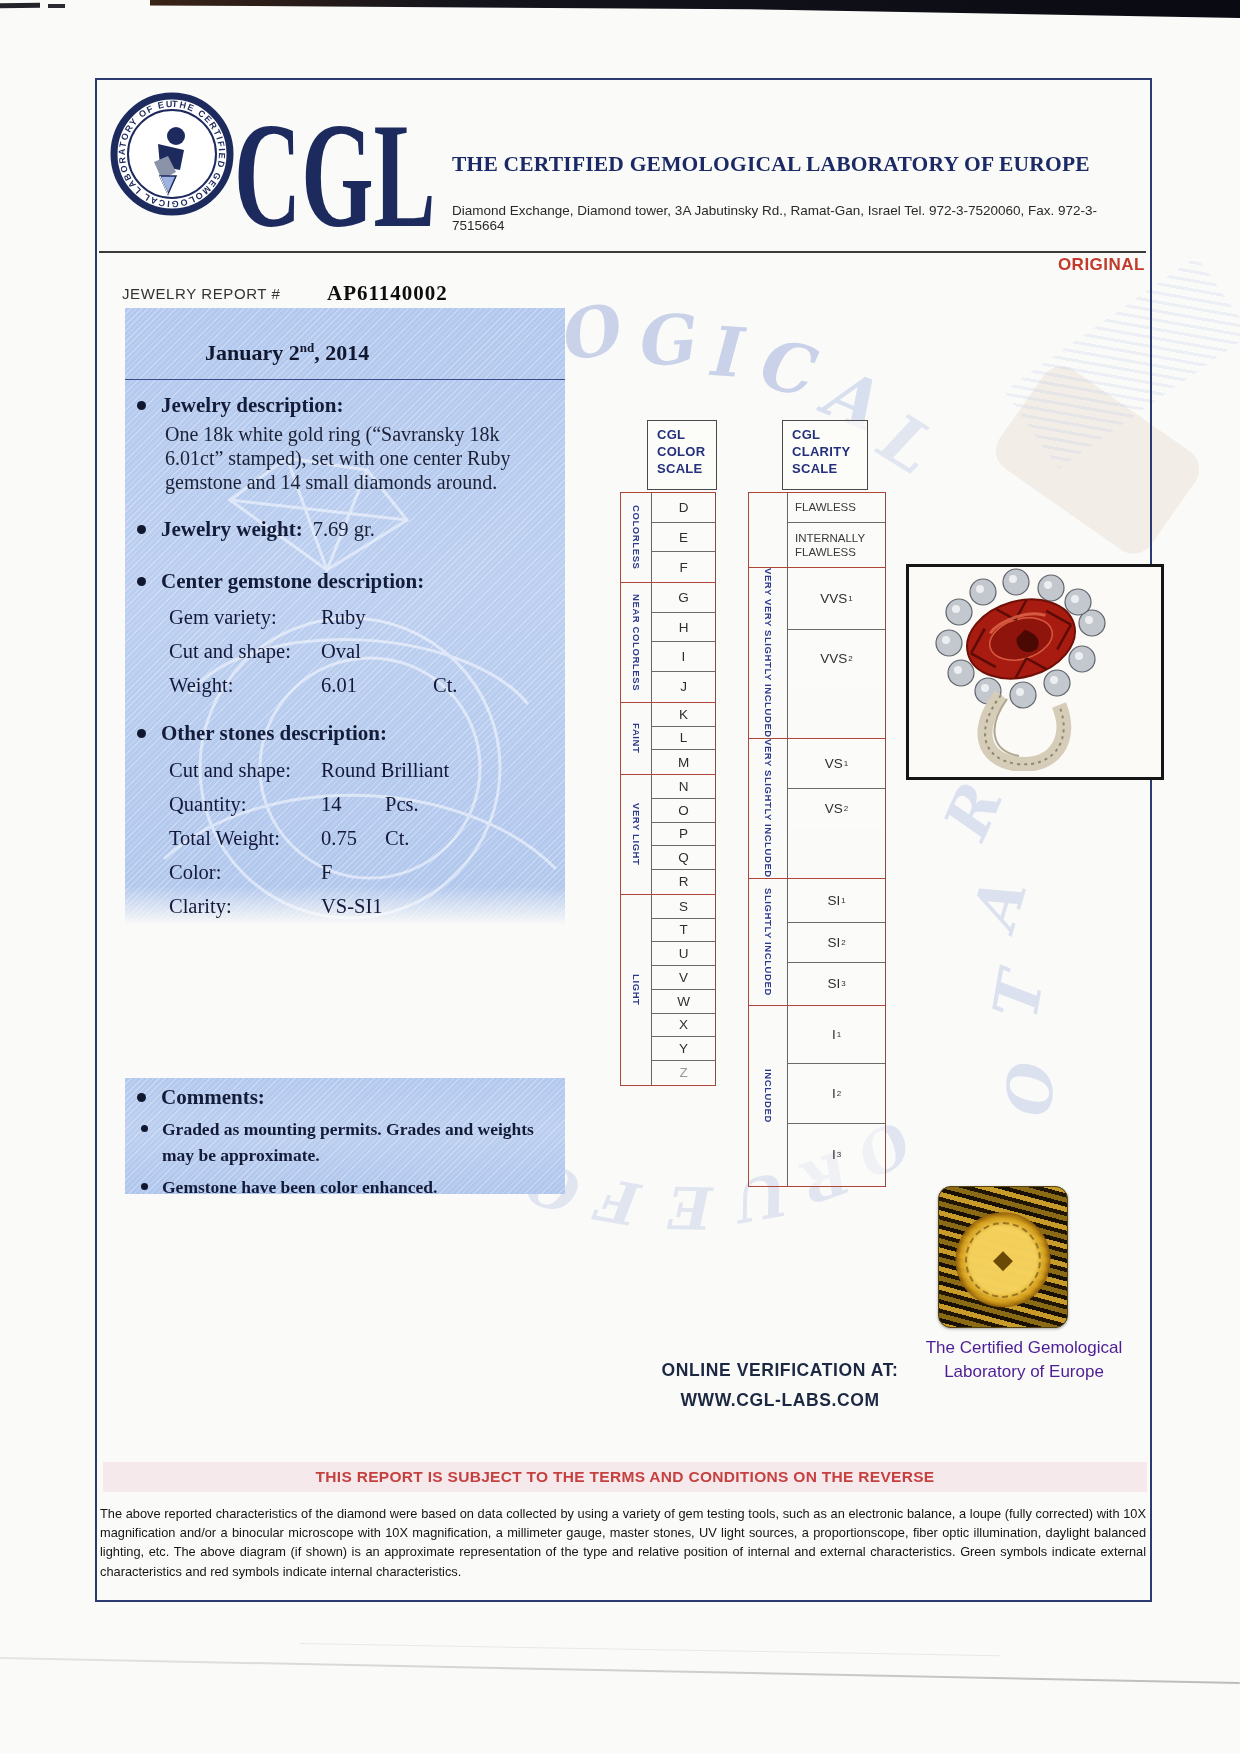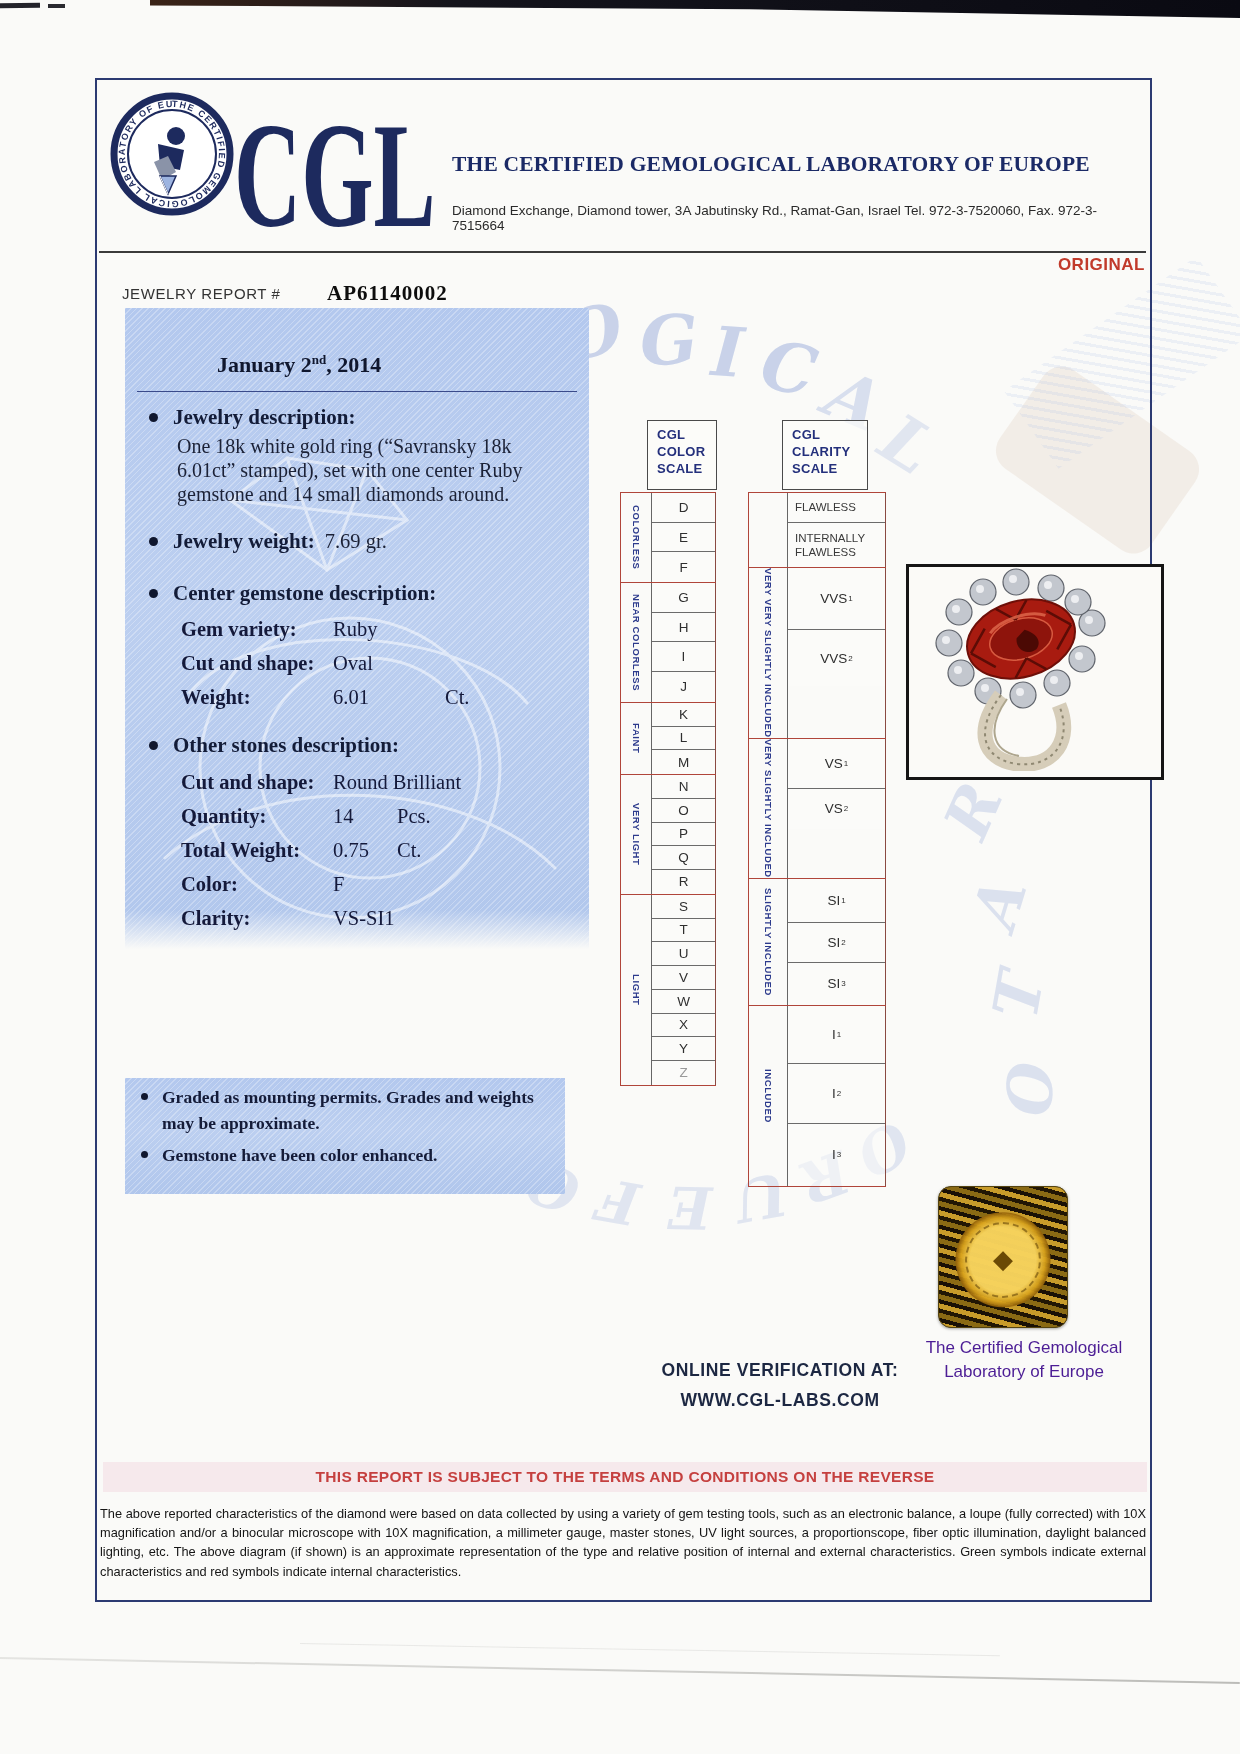--- a/index.html
+++ b/index.html
@@ -40,38 +40,38 @@
     font-size:17px;letter-spacing:.5px;}
   .report-label{left:122px;top:285px;font-size:15px;color:#333;letter-spacing:.6px;}
   .report-number{left:327px;top:281px;font-family:"Liberation Serif",serif;font-weight:bold;
     font-size:21px;color:#0d0d0d;letter-spacing:1px;}
 
   
   .panel{background:
       repeating-linear-gradient(135deg,rgba(255,255,255,.28) 0 1px,rgba(255,255,255,0) 1px 4px),
       linear-gradient(180deg,#b3c8ee 0%,#bccff0 45%,#b0c6ec 100%);
     overflow:hidden;}
-  .panel1{left:125px;top:308px;width:440px;height:634px;padding:12px;}
+  .panel1{left:125px;top:308px;width:440px;height:634px;padding:0;}
   .panel1::after{content:'';position:absolute;left:0;right:0;bottom:0;height:56px;
     background:linear-gradient(180deg,rgba(250,250,248,0) 0%,#fafaf8 70%);}
   .panel2{left:125px;top:1078px;width:440px;height:116px;}
 
   .date-line{margin:32px 0 0 80px;font-family:"Liberation Serif",serif;font-weight:bold;
     font-size:22px;color:#10172e;}
   .date-line sup{font-size:13px;}
   .panel-hr{margin:13px 0 0 0;height:1px;background:#3a4a8a;border:none;}
   .sec-row{display:flex;gap:15px;margin:12px 0 0 12px;align-items:flex-start;position:relative;z-index:2;}
   .dot{width:9px;height:9px;border-radius:50%;background:#10172e;margin-top:9px;flex:none;}
   .sec-label{font-family:"Liberation Serif",serif;font-weight:bold;font-size:21px;color:#131c38;line-height:1.25;}
   .sec-inline-value{font-family:"Liberation Serif",serif;font-size:20.5px;color:#1b2136;margin-left:10px;font-weight:normal;}
   .body-par{position:relative;z-index:2;margin:3px 0 0 40px;width:396px;font-family:"Liberation Serif",serif;
     font-size:20px;line-height:24px;color:#1b2136;}
   .kv-rows{position:relative;z-index:2;margin:6px 0 0 44px;}
   .kv-row{display:flex;font-family:"Liberation Serif",serif;font-size:20.5px;color:#14193a;line-height:34px;}
-  .kv-label{width:152px;font-weight:bold;}
+  .kv-label{width:152px;font-weight:normal;}
   .kv-value{display:inline-block;}
   .cg .kv-value{min-width:112px;}
   .os .kv-value{min-width:64px;}
   .kv-unit{display:inline-block;}
   .comment-item{display:flex;gap:14px;margin:6px 0 0 16px;position:relative;z-index:2;}
   .comment-dot{width:7px;height:7px;border-radius:50%;background:#10172e;margin-top:9px;flex:none;}
   .comment-text{font-family:"Liberation Serif",serif;font-weight:bold;font-size:17.5px;
     line-height:26px;color:#141b38;width:396px;}
   .ghost{left:10px;top:130px;width:430px;height:510px;opacity:.6;z-index:1;}
 
@@ -250,20 +250,24 @@
         <span class="kv-value">F</span>
       </div>
       <div class="kv-row">
         <span class="kv-label">Clarity:</span>
         <span class="kv-value">VS-SI1</span>
       </div>
     </div>
 </div>
 
 <div class="abs panel panel2">
+  <div class="sec-row" style="margin-top:6px;">
+    <span class="dot"></span>
+    <span class="sec-label">Comments:</span>
+  </div>
   <div id="comments-list">
       <div class="comment-item">
         <span class="comment-dot"></span>
         <span class="comment-text">Graded as mounting permits. Grades and weights may be approximate.</span>
       </div>
       <div class="comment-item">
         <span class="comment-dot"></span>
         <span class="comment-text">Gemstone have been color enhanced.</span>
       </div>
     </div>

